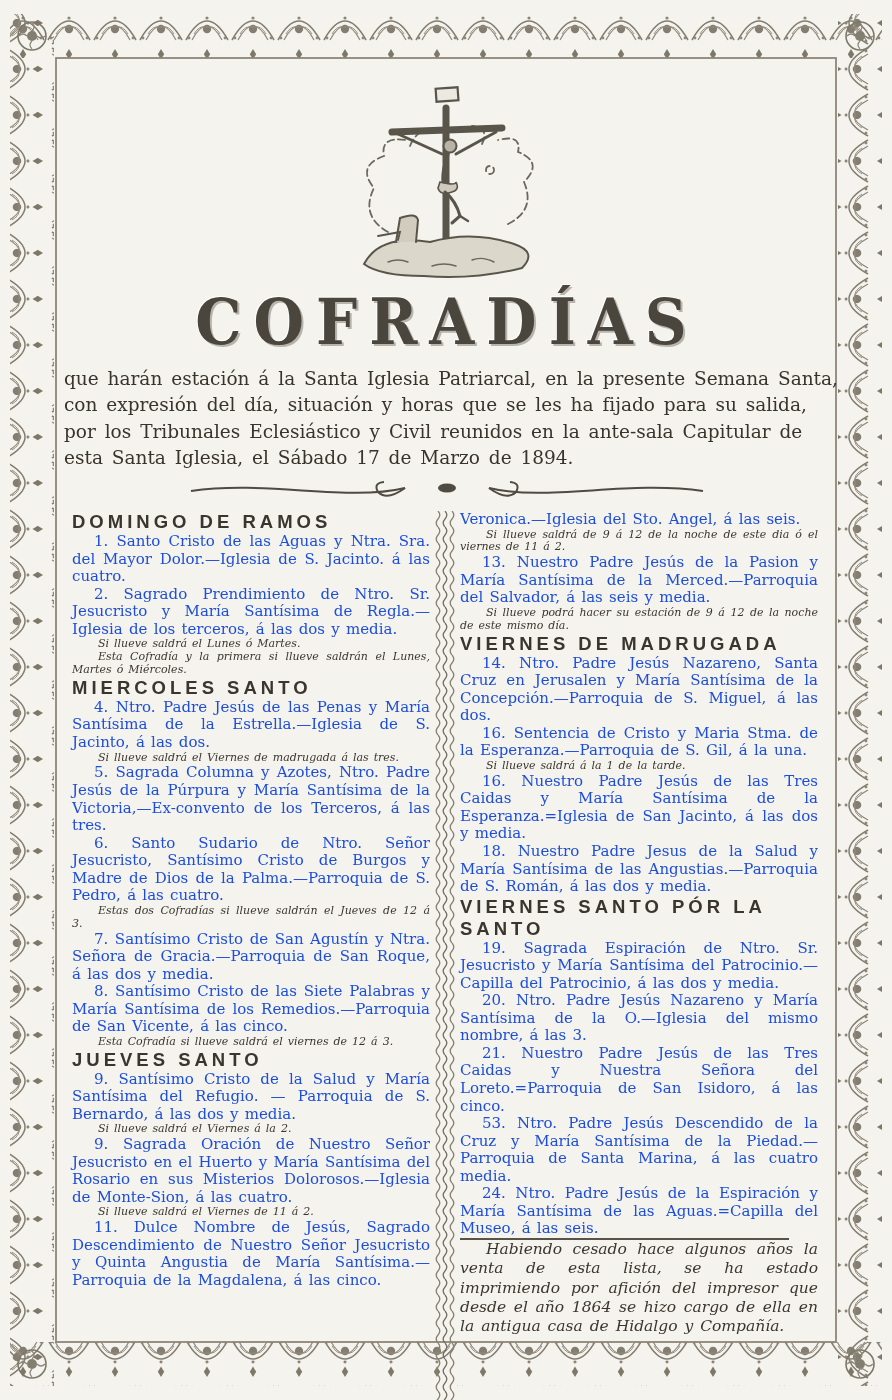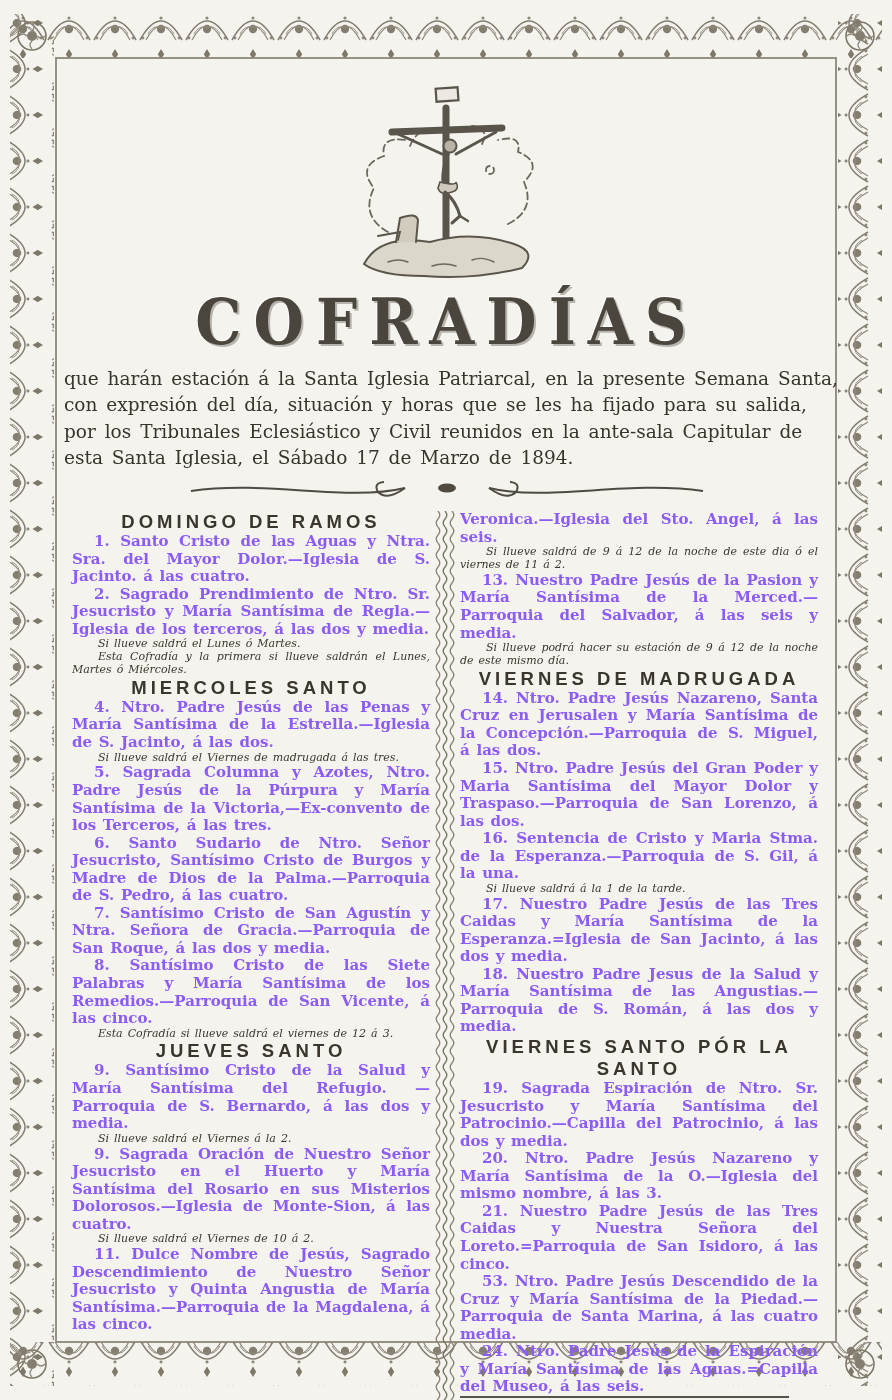--- a/index.html
+++ b/index.html
@@ -36,26 +36,26 @@
   .columns{
     display:flex;align-items:stretch;margin-top:2px;
   }
   .col{width:358px;}
   .col-left{padding-left:8px;}
   .col-right{padding-right:2px;}
   .sep{width:30px;display:flex;justify-content:center;overflow:hidden;}
   .b-heading{
     font-family:"Liberation Sans","DejaVu Sans",sans-serif;
     font-weight:bold;font-size:18.5px;letter-spacing:4px;
-    text-align:center;margin:16px 0 12px 0;color:#3a362e;
+    margin:16px 0 12px 0;color:#3a362e;
   }
   .col p{margin:0;}
   .b-entry,.b-cont{
     font-size:15px;line-height:1.17;text-align:justify;
-    text-indent:22px;color:#8b5cf6;word-spacing:1.5px;font-weight:bold;
+    text-indent:22px;color:#1d4ed8;word-spacing:1.5px;
   }
   .b-cont{text-indent:0;}
   .b-note{
     font-size:11px;line-height:1.17;font-style:italic;
     text-align:justify;text-indent:26px;color:#3a362e;word-spacing:1.5px;
   }
   .b-rule{
     border:0;border-top:2px solid var(--rule,#57524a);
     width:92%;margin:10px auto 8px auto;height:0;
   }
@@ -177,28 +177,29 @@
     <p class="b-heading">DOMINGO DE RAMOS</p>
         <p class="b-entry">1.  Santo Cristo de las Aguas y Ntra.  Sra. del Mayor Dolor.—Iglesia de S. Jacinto. á las cuatro.</p>
         <p class="b-entry">2.  Sagrado Prendimiento de Ntro.  Sr.  Jesucristo y María  Santísima  de  Regla.— Iglesia de los terceros, á las dos y media.</p>
         <p class="b-note">Si llueve saldrá el Lunes ó Martes.</p>
         <p class="b-note">Esta  Cofradía y la primera si llueve saldrán el Lunes, Martes ó Miércoles.</p>
         <p class="b-heading">MIERCOLES SANTO</p>
         <p class="b-entry">4.  Ntro.  Padre  Jesús de las Penas  y  María Santísima  de  la  Estrella.—Iglesia  de  S.  Jacinto, á las dos.</p>
         <p class="b-note">Si llueve saldrá el Viernes de madrugada á las tres.</p>
         <p class="b-entry">5.  Sagrada Columna y Azotes, Ntro. Padre Jesús de la Púrpura y María Santísima de la Victoria,—Ex-convento de los Terceros, á las tres.</p>
         <p class="b-entry">6.  Santo Sudario de Ntro. Señor Jesucristo, Santísimo Cristo de Burgos y Madre de Dios de la Palma.—Parroquia de S. Pedro, á las cuatro.</p>
+        <p class="b-note">Estas dos Cofradías si llueve saldrán el Jueves de 12 á 3.</p>
         <p class="b-entry">7.  Santísimo Cristo de San Agustín y Ntra. Señora de Gracia.—Parroquia de San Roque, á las dos y media.</p>
         <p class="b-entry">8.  Santísimo Cristo de las Siete Palabras y María Santísima de los Remedios.—Parroquia de San Vicente, á las cinco.</p>
         <p class="b-note">Esta Cofradía si llueve saldrá el viernes de 12 á 3.</p>
         <p class="b-heading">JUEVES SANTO</p>
         <p class="b-entry">9.  Santísimo Cristo de la Salud y María Santísima del Refugio. — Parroquia de S. Bernardo, á las dos y media.</p>
         <p class="b-note">Si llueve saldrá el Viernes á la 2.</p>
         <p class="b-entry">9.  Sagrada Oración de Nuestro Señor Jesucristo en el Huerto y María Santísima del Rosario en sus Misterios Dolorosos.—Iglesia de Monte-Sion, á las cuatro.</p>
-        <p class="b-note">Si llueve saldrá el Viernes de 10 á 2.</p>
+        <p class="b-note">Si llueve saldrá el Viernes de 11 á 2.</p>
         <p class="b-entry">11.  Dulce Nombre de Jesús, Sagrado Descendimiento de Nuestro Señor Jesucristo y Quinta Angustia de María Santísima.—Parroquia de la Magdalena, á las cinco.</p>
       </div>
 
     <div class="sep">
       <svg width="22" height="900" viewBox="0 0 22 900" xmlns="http://www.w3.org/2000/svg">
         <defs>
           <pattern id="wv" width="22" height="16" patternUnits="userSpaceOnUse">
             <g fill="none" stroke="#88816f" stroke-width="1.3">
               <path d="M4,0 q3.6,4 0,8 q-3.6,4 0,8"></path>
               <path d="M11,0 q3.6,4 0,8 q-3.6,4 0,8" stroke="#746e5e"></path>
@@ -211,24 +212,23 @@
     </div>
 
     <div class="col col-right">
 
     <p class="b-cont">Veronica.—Iglesia del Sto. Angel, á las seis.</p>
         <p class="b-note">Si llueve saldrá de 9 á 12 de la noche de este dia ó el viernes de 11 á 2.</p>
         <p class="b-entry">13.  Nuestro Padre Jesús de la Pasion y María Santísima de la Merced.—Parroquia del Salvador, á las seis y media.</p>
         <p class="b-note">Si llueve podrá hacer su estación de 9 á 12 de la noche de este mismo día.</p>
         <p class="b-heading">VIERNES DE MADRUGADA</p>
         <p class="b-entry">14.  Ntro. Padre Jesús Nazareno, Santa Cruz en Jerusalen y María Santísima de la Concepción.—Parroquia de S. Miguel, á las dos.</p>
-        <p class="b-entry">15.  Ntro. Padre Jesús del Gran Poder y Maria Santísima del Mayor Dolor y Traspaso.—Parroquia de San Lorenzo, á las dos.</p>
         <p class="b-entry">16.  Sentencia de Cristo y Maria Stma. de la Esperanza.—Parroquia de S. Gil, á la una.</p>
         <p class="b-note">Si llueve saldrá á la 1 de la tarde.</p>
-        <p class="b-entry">17.  Nuestro Padre Jesús de las Tres Caidas y María Santísima de la Esperanza.=Iglesia de San Jacinto, á las dos y media.</p>
+        <p class="b-entry">16.  Nuestro Padre Jesús de las Tres Caidas y María Santísima de la Esperanza.=Iglesia de San Jacinto, á las dos y media.</p>
         <p class="b-entry">18.  Nuestro Padre Jesus de la Salud y María Santísima de las Angustias.—Parroquia de S. Román, á las dos y media.</p>
         <p class="b-heading">VIERNES SANTO PÓR LA SANTO</p>
         <p class="b-entry">19.  Sagrada Espiración de Ntro. Sr. Jesucristo y María Santísima del Patrocinio.—Capilla del Patrocinio, á las dos y media.</p>
         <p class="b-entry">20.  Ntro. Padre Jesús Nazareno y María Santísima de la O.—Iglesia del mismo nombre, á las 3.</p>
         <p class="b-entry">21.  Nuestro Padre Jesús de las Tres Caidas y Nuestra Señora del Loreto.=Parroquia de San Isidoro, á las cinco.</p>
         <p class="b-entry">53.  Ntro. Padre Jesús Descendido de la Cruz y María Santísima de la Piedad.—Parroquia de Santa Marina, á las cuatro  media.</p>
         <p class="b-entry">24.  Ntro. Padre Jesús de la Espiración y María Santísima de las Aguas.=Capilla del  Museo, á las seis.</p>
         <p class="b-rule"></p>
         <p class="b-closing">Habiendo cesado hace algunos años la venta de esta lista, se ha estado imprimiendo por afición del impresor que desde el año 1864 se hizo cargo de ella en la antigua casa de Hidalgo y Compañía.</p>
       </div>

